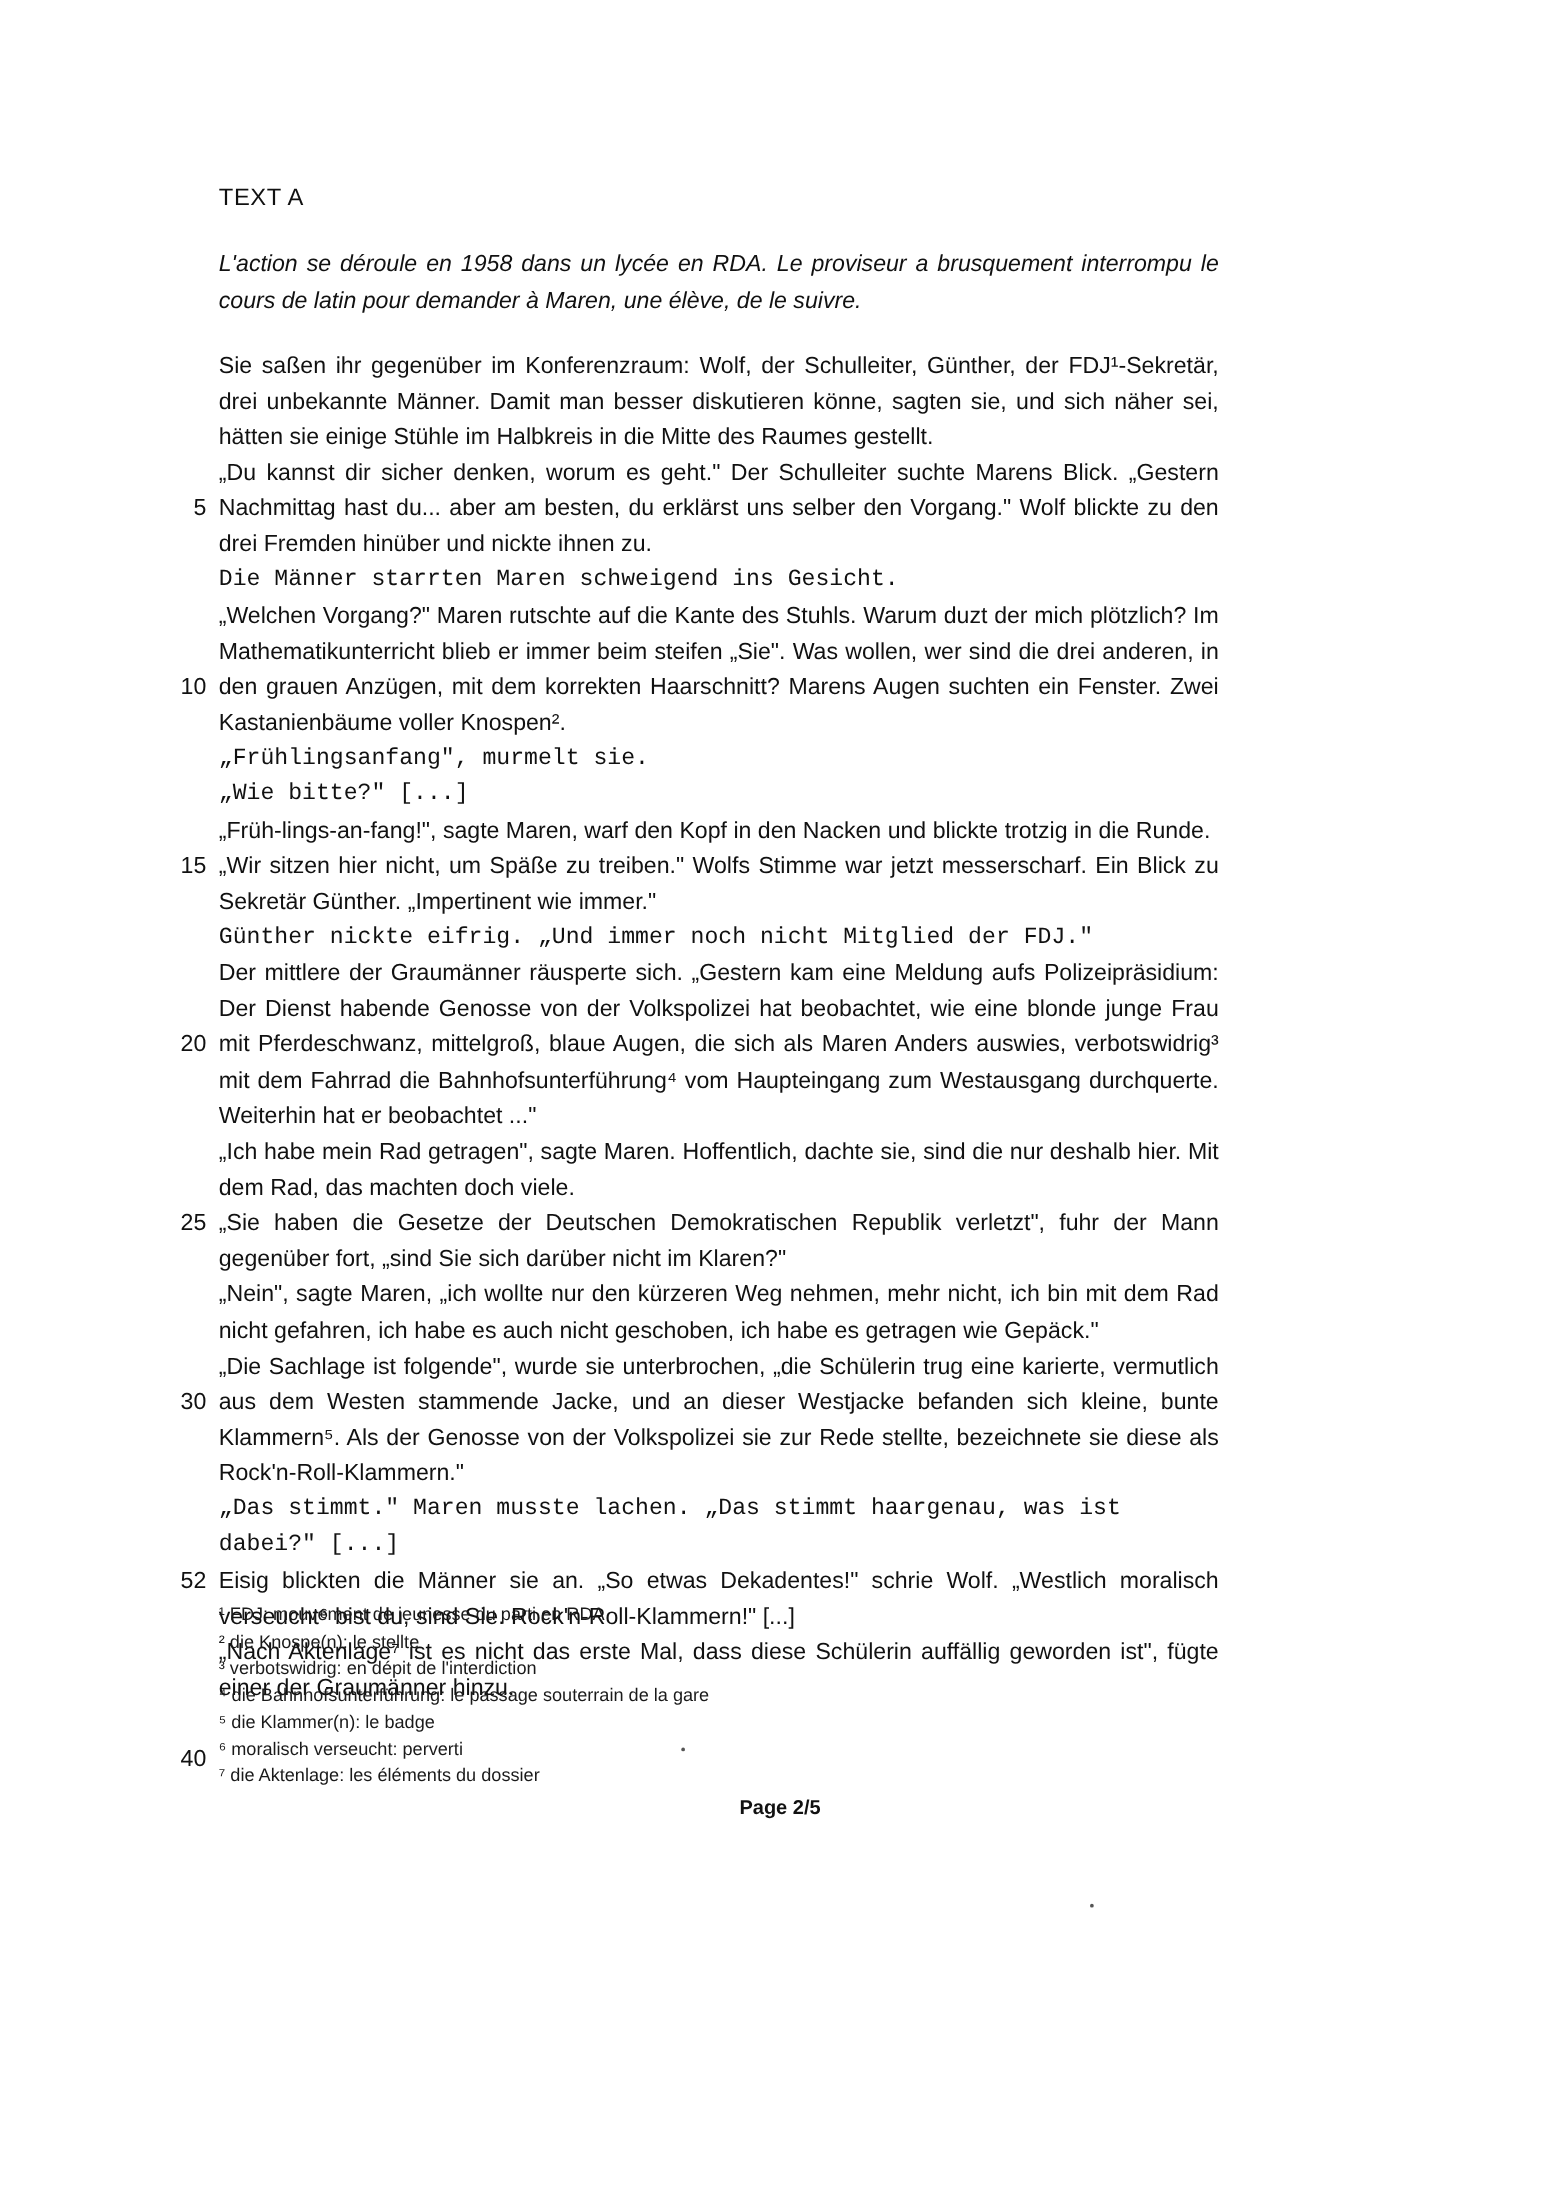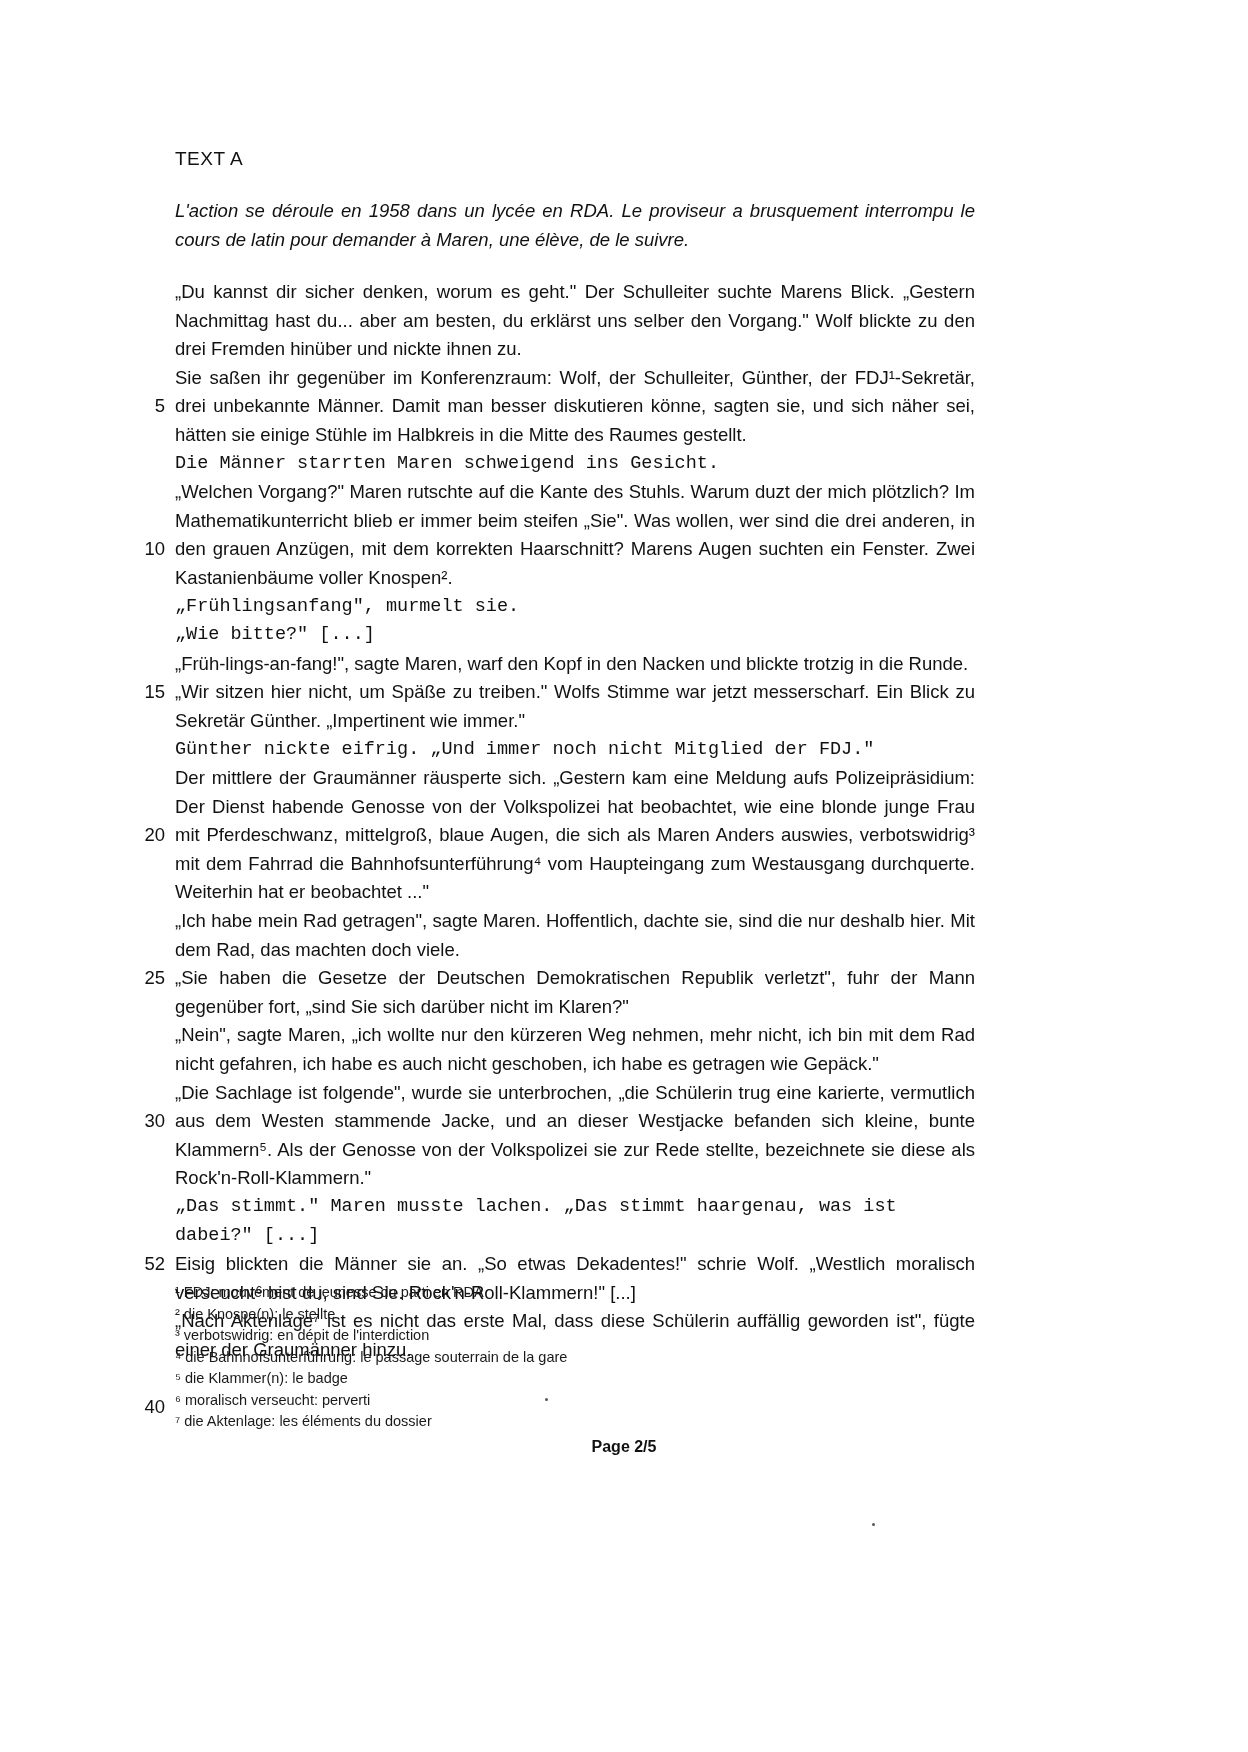--- a/index.html
+++ b/index.html
@@ -133,22 +133,22 @@
     <div>25</div>
     <div style="height:114.4px"></div>
     <div>30</div>
     <div style="height:114.4px"></div>
     <div>52</div>
     <div style="height:114.4px"></div>
     <div>40</div>
   </div>
 
   <div class="body-block">
+    <p class="para">Sie saßen ihr gegenüber im Konferenzraum: Wolf, der Schulleiter, Günther, der FDJ¹-Sekretär, drei unbekannte Männer. Damit man besser diskutieren könne, sagten sie, und sich näher sei, hätten sie einige Stühle im Halbkreis in die Mitte des Raumes gestellt.</p>
     <p class="para">„Du kannst dir sicher denken, worum es geht." Der Schulleiter suchte Marens Blick. „Gestern Nachmittag hast du... aber am besten, du erklärst uns selber den Vorgang." Wolf blickte zu den drei Fremden hinüber und nickte ihnen zu.</p>
-    <p class="para">Sie saßen ihr gegenüber im Konferenzraum: Wolf, der Schulleiter, Günther, der FDJ¹-Sekretär, drei unbekannte Männer. Damit man besser diskutieren könne, sagten sie, und sich näher sei, hätten sie einige Stühle im Halbkreis in die Mitte des Raumes gestellt.</p>
     <p class="para nojust">Die Männer starrten Maren schweigend ins Gesicht.</p>
     <p class="para">„Welchen Vorgang?" Maren rutschte auf die Kante des Stuhls. Warum duzt der mich plötzlich? Im Mathematikunterricht blieb er immer beim steifen „Sie". Was wollen, wer sind die drei anderen, in den grauen Anzügen, mit dem korrekten Haarschnitt? Marens Augen suchten ein Fenster. Zwei Kastanienbäume voller Knospen².</p>
     <p class="para nojust">„Frühlingsanfang", murmelt sie.</p>
     <p class="para nojust">„Wie bitte?" [...]</p>
     <p class="para">„Früh-lings-an-fang!", sagte Maren, warf den Kopf in den Nacken und blickte trotzig in die Runde.</p>
     <p class="para">„Wir sitzen hier nicht, um Späße zu treiben." Wolfs Stimme war jetzt messerscharf. Ein Blick zu Sekretär Günther. „Impertinent wie immer."</p>
     <p class="para nojust">Günther nickte eifrig. „Und immer noch nicht Mitglied der FDJ."</p>
     <p class="para">Der mittlere der Graumänner räusperte sich. „Gestern kam eine Meldung aufs Polizeipräsidium: Der Dienst habende Genosse von der Volkspolizei hat beobachtet, wie eine blonde junge Frau mit Pferdeschwanz, mittelgroß, blaue Augen, die sich als Maren Anders auswies, verbotswidrig³ mit dem Fahrrad die Bahnhofsunterführung⁴ vom Haupteingang zum Westausgang durchquerte. Weiterhin hat er beobachtet ..."</p>
     <p class="para">„Ich habe mein Rad getragen", sagte Maren. Hoffentlich, dachte sie, sind die nur deshalb hier. Mit dem Rad, das machten doch viele.</p>
     <p class="para">„Sie haben die Gesetze der Deutschen Demokratischen Republik verletzt", fuhr der Mann gegenüber fort, „sind Sie sich darüber nicht im Klaren?"</p>

